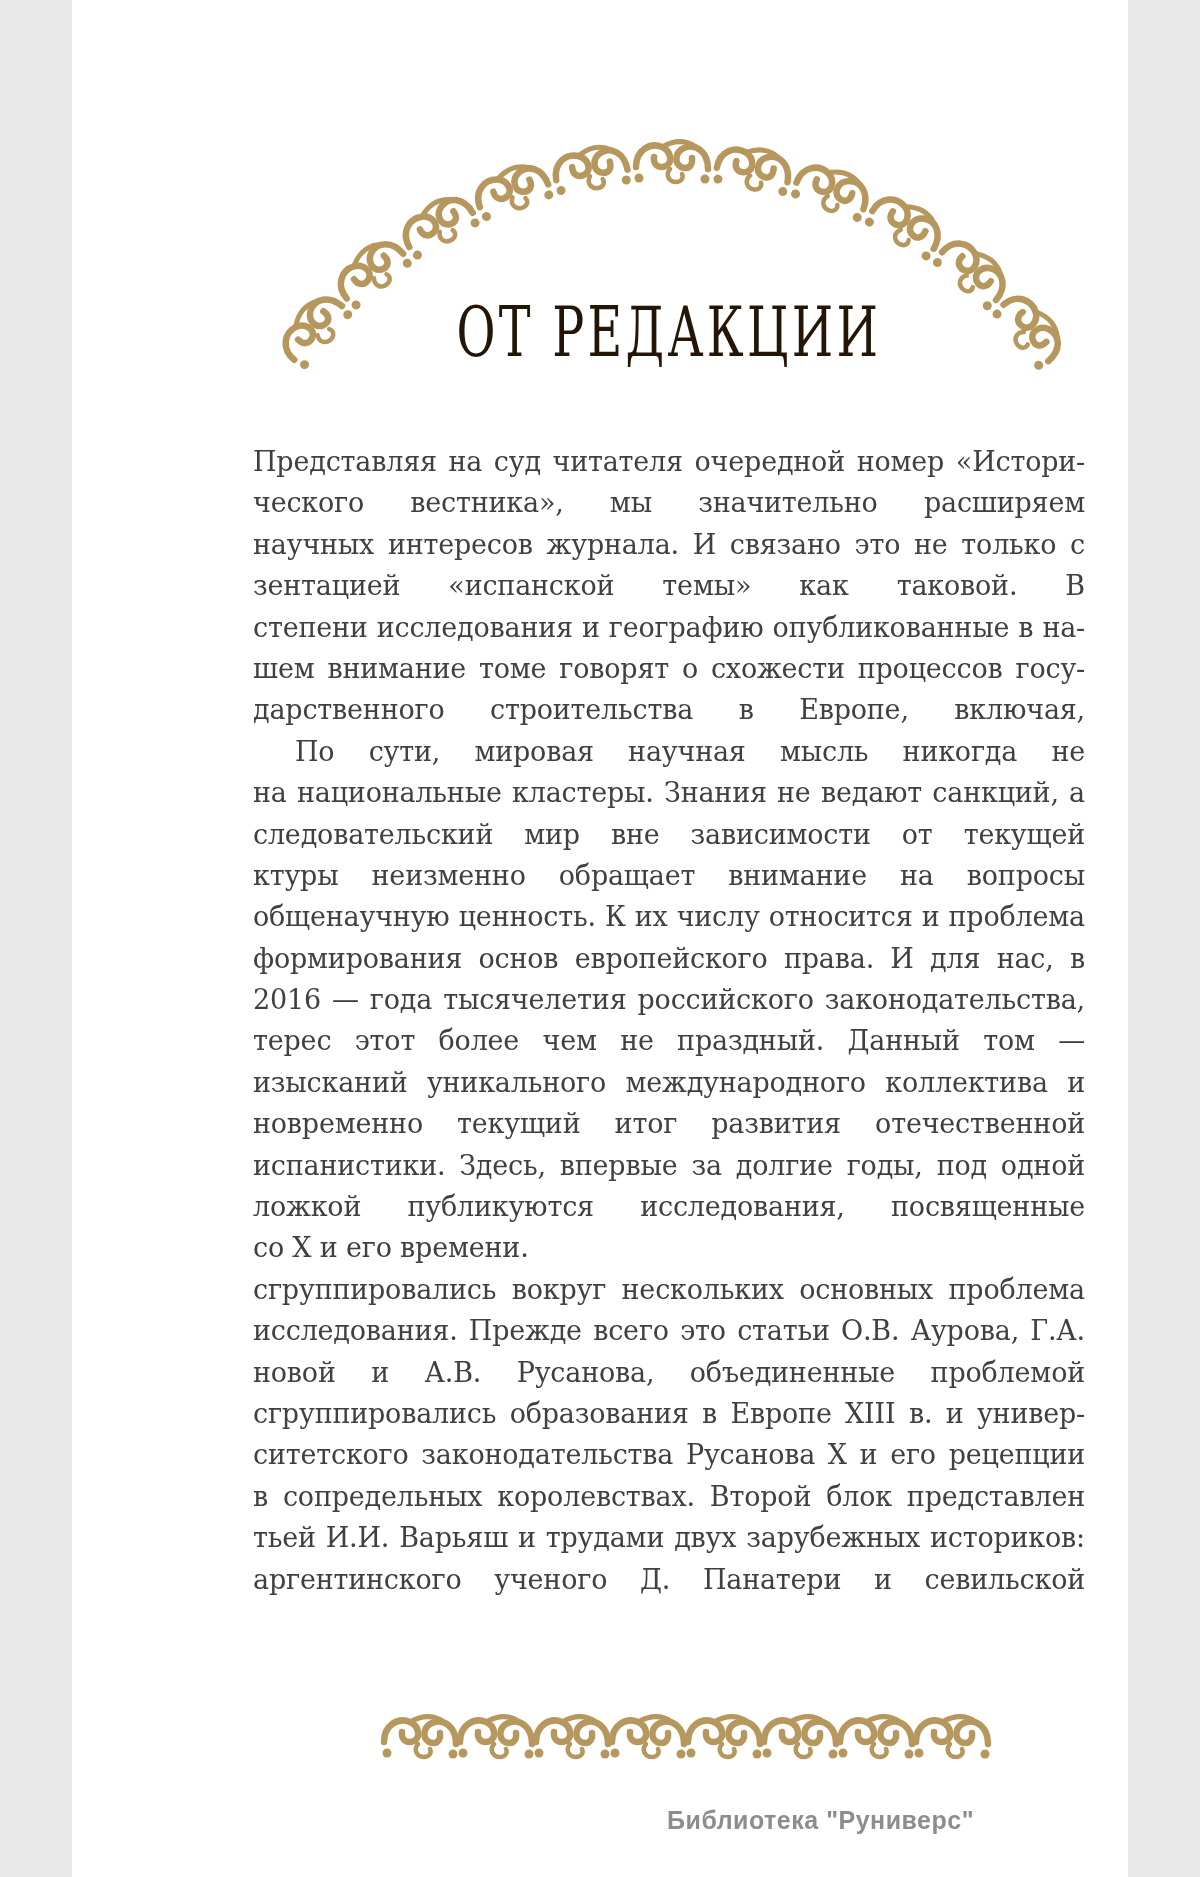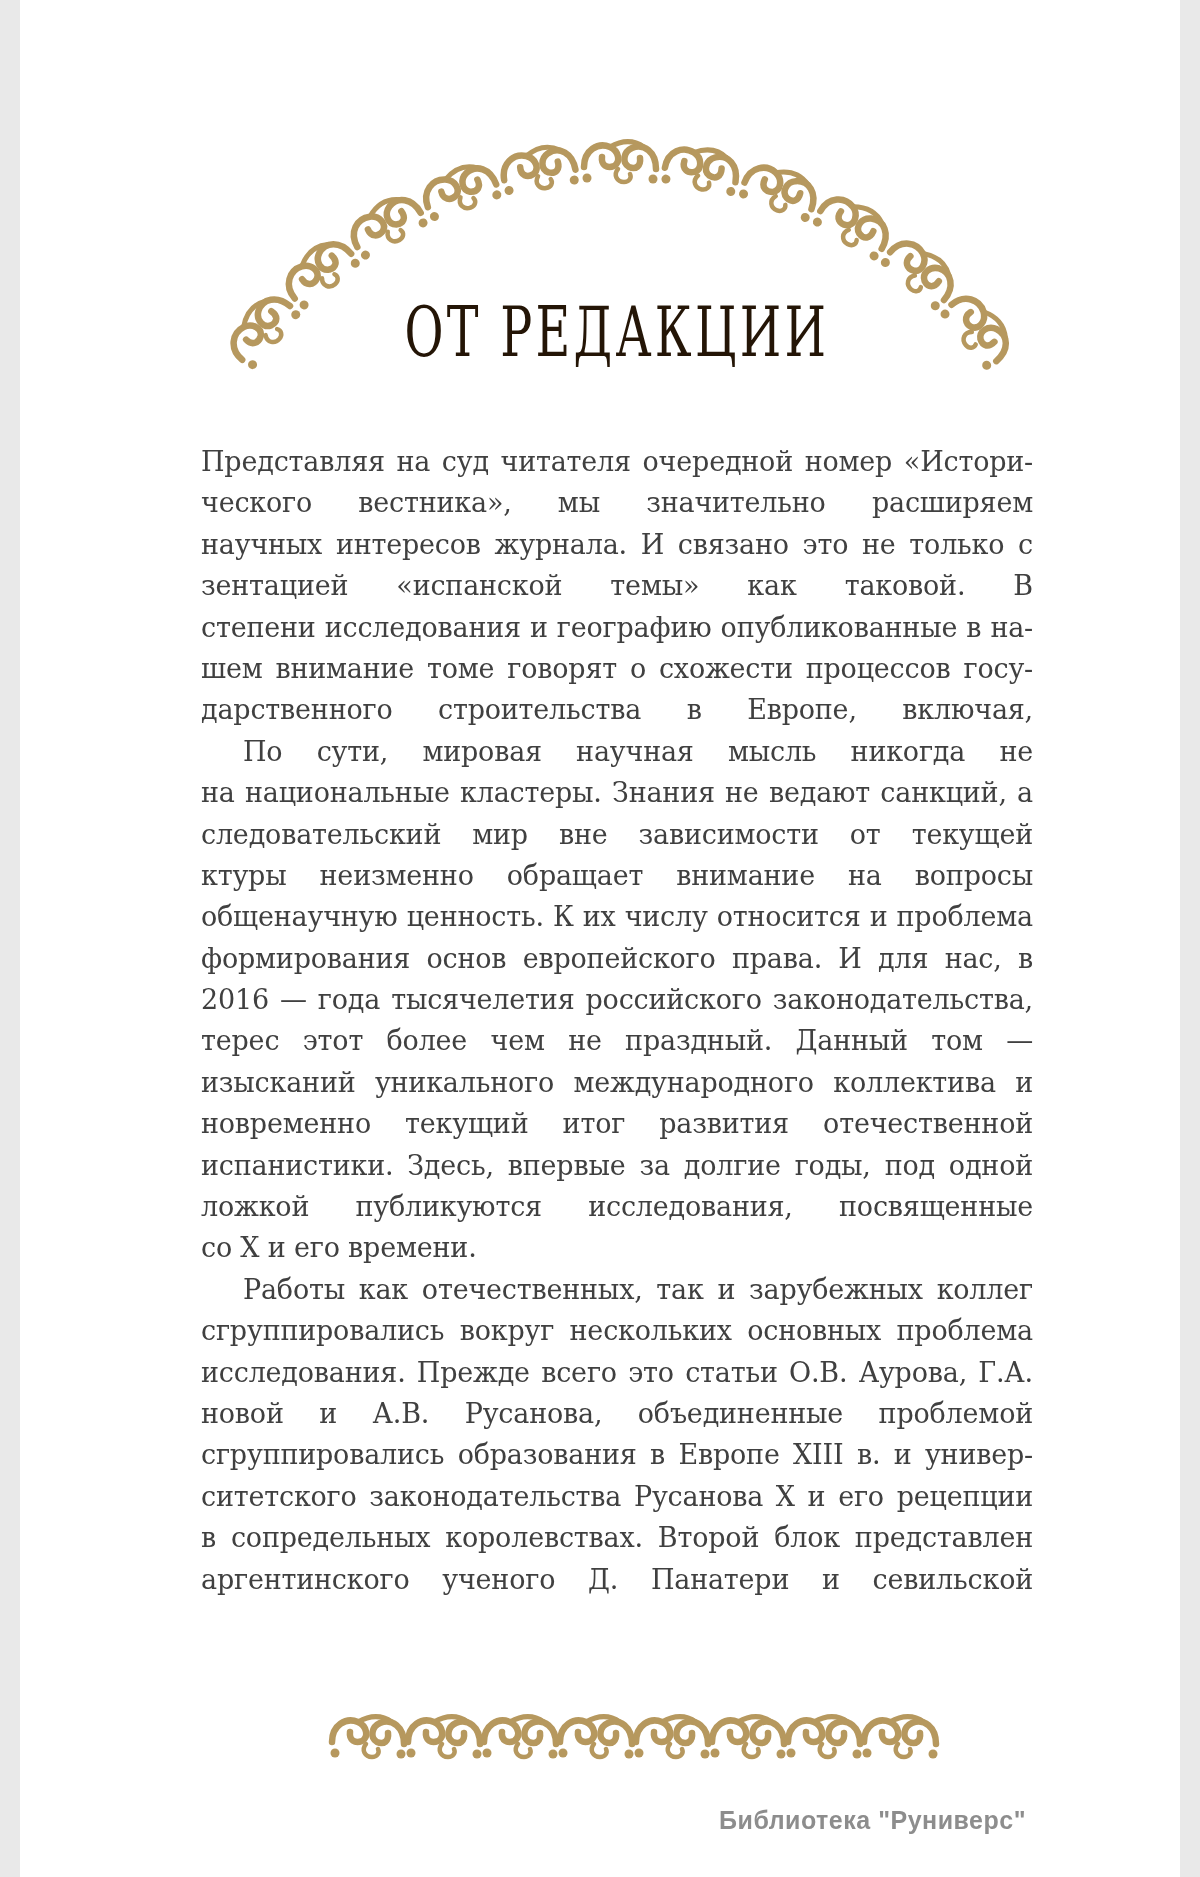--- a/index.html
+++ b/index.html
@@ -1,17 +1,17 @@
 <!DOCTYPE html>
 <html><head>
 <meta charset="utf-8">
 <style>
   html,body { margin:0; padding:0; background:#e9e9e9; }
   .page {
-    position:relative; width:1160px; height:1877px; margin:0 auto;
+    position:relative; width:1056px; height:1877px; margin:0 auto;
     background:#ffffff; overflow:hidden;
     font-family:"DejaVu Serif", serif;
   }
   
   .ornament { position:absolute; color:#b6985e; }
   .ornament-top { left:0; top:0; width:1200px; height:400px; }
   .ornament-bottom { left:0; top:1700px; width:1200px; height:80px; }
 
   
   .title-wrap {
@@ -91,27 +91,27 @@
     <div class="line">ктуры неизменно обращает внимание на вопросы имеющие</div>
     <div class="line">общенаучную ценность. К их числу относится и проблема</div>
     <div class="line">формирования основ европейского права. И для нас, в канун</div>
     <div class="line">2016 — года тысячелетия российского законодательства, ин-</div>
     <div class="line">терес этот более чем не праздный. Данный том — результат</div>
     <div class="line">изысканий уникального международного коллектива и од-</div>
     <div class="line">новременно текущий итог развития отечественной школы</div>
     <div class="line">испанистики. Здесь, впервые за долгие годы, под одной об-</div>
     <div class="line">ложкой публикуются исследования, посвященные Альфон-</div>
     <div class="line short">со X и его времени.</div>
-    <div class="line indent">Работы как отечественных, так и зарубежных коллег</div>
     <div class="line">сгруппировались вокруг нескольких основных проблема</div>
     <div class="line">исследования. Прежде всего это статьи О.В. Аурова, Г.А. По-</div>
     <div class="line">новой и А.В. Русанова, объединенные проблемой изучения</div>
     <div class="line">сгруппировались образования в Европе XIII в. и универ-</div>
     <div class="line">ситетского законодательства Русанова X и его рецепции</div>
     <div class="line">в сопредельных королевствах. Второй блок представлен ста-</div>
+    <div class="line">тьей И.И. Варьяш и трудами двух зарубежных историков:</div>
     <div class="line">аргентинского ученого Д. Панатери и севильской исследо-</div>
   </div>
 
   <svg class="ornament ornament-bottom" viewBox="0 0 1200 80" xmlns="http://www.w3.org/2000/svg" aria-hidden="true">
     <defs>
       <g id="scrollUnitB">
         <path d="M -36 2 C -36 -15 -22 -23 -10 -18 C -1 -14 1 -3 -6 1 C -13 4 -19 0 -18 -8" fill="none" stroke="currentColor" stroke-width="6.5" stroke-linecap="round"></path>
         <path d="M -10 -18 C 2 -25 14 -25 24 -18" fill="none" stroke="currentColor" stroke-width="5" stroke-linecap="round"></path>
         <path d="M 36 4 C 36 -13 24 -22 12 -17 C 3 -13 2 -2 9 2 C 16 5 21 1 20 -7" fill="none" stroke="currentColor" stroke-width="6.5" stroke-linecap="round"></path>
         <path d="M -2 4 C -7 10 -3 17 4 17 C 9 17 12 13 10 9" fill="none" stroke="currentColor" stroke-width="4.5" stroke-linecap="round"></path>

